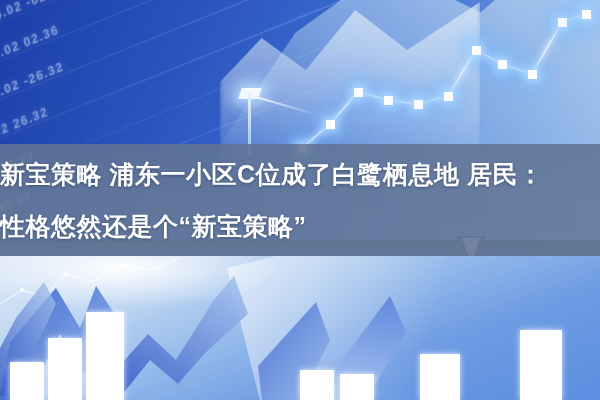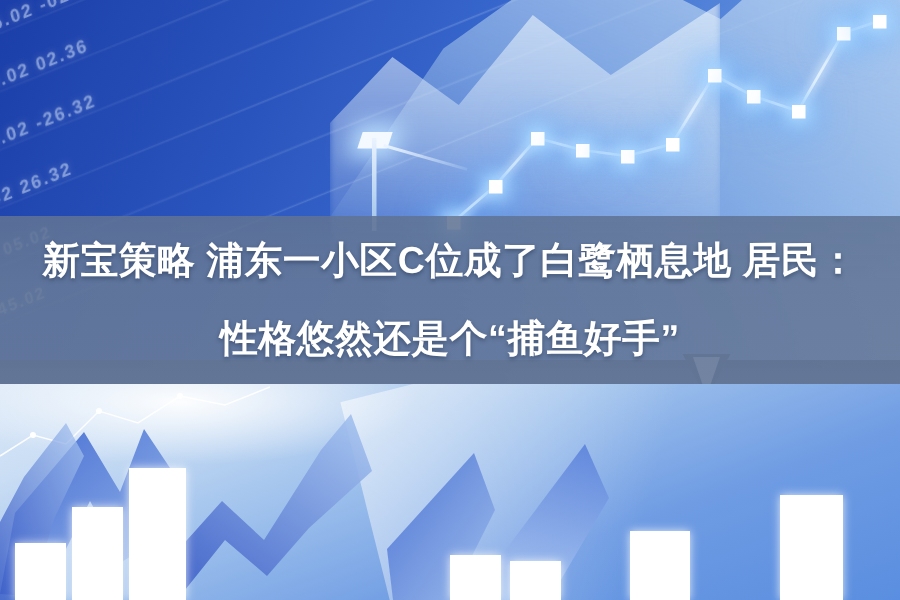--- a/index.html
+++ b/index.html
@@ -96,21 +96,21 @@
     transform:rotate(-14deg);
   }
   .bar{position:absolute;background:linear-gradient(180deg,#ffffff,#e8f1fc);
        box-shadow:0 0 6px rgba(255,255,255,.8);}
   .mini-line{position:absolute;left:0;top:0;width:180px;height:60px;}
 
   
   .text-band{
     position:absolute;left:0;top:144px;width:600px;height:112px;
     background:linear-gradient(180deg,rgba(96,115,148,.88) 0%,rgba(101,120,152,.90) 40%,rgba(104,122,154,.90) 100%);
-    display:flex;flex-direction:column;align-items:center;justify-content:center;
+    display:flex;flex-direction:column;align-items:flex-start;justify-content:center;
     gap:20px;
   }
   .headline{
     color:#ffffff;font-size:25px;font-weight:700;line-height:1.28;
     letter-spacing:.5px;text-align:center;white-space:nowrap;
     text-shadow:0 1px 3px rgba(20,35,60,.45);
   }
 </style>
 </head>
 <body>
@@ -215,16 +215,16 @@
         <div class="bar" style="left: 86px; width: 38px; height: 88px; top: 56px; background: rgb(255, 255, 255);"></div>
         <div class="bar" style="left: 300px; width: 34px; height: 30px; top: 114px; background: rgb(255, 255, 255);"></div>
         <div class="bar" style="left: 340px; width: 34px; height: 26px; top: 118px; background: rgb(255, 255, 255);"></div>
         <div class="bar" style="left: 420px; width: 40px; height: 46px; top: 98px; background: rgb(255, 255, 255);"></div>
         <div class="bar" style="left: 520px; width: 42px; height: 70px; top: 74px; background: rgb(255, 255, 255);"></div>
       </div>
   </div>
 
   <div class="text-band">
     <div class="headline">新宝策略 浦东一小区C位成了白鹭栖息地 居民：</div>
-    <div class="headline">性格悠然还是个“捕鱼好手”</div>
+    <div class="headline">性格悠然还是个“新宝策略”</div>
   </div>
 
 </div>
 
 </body></html>

